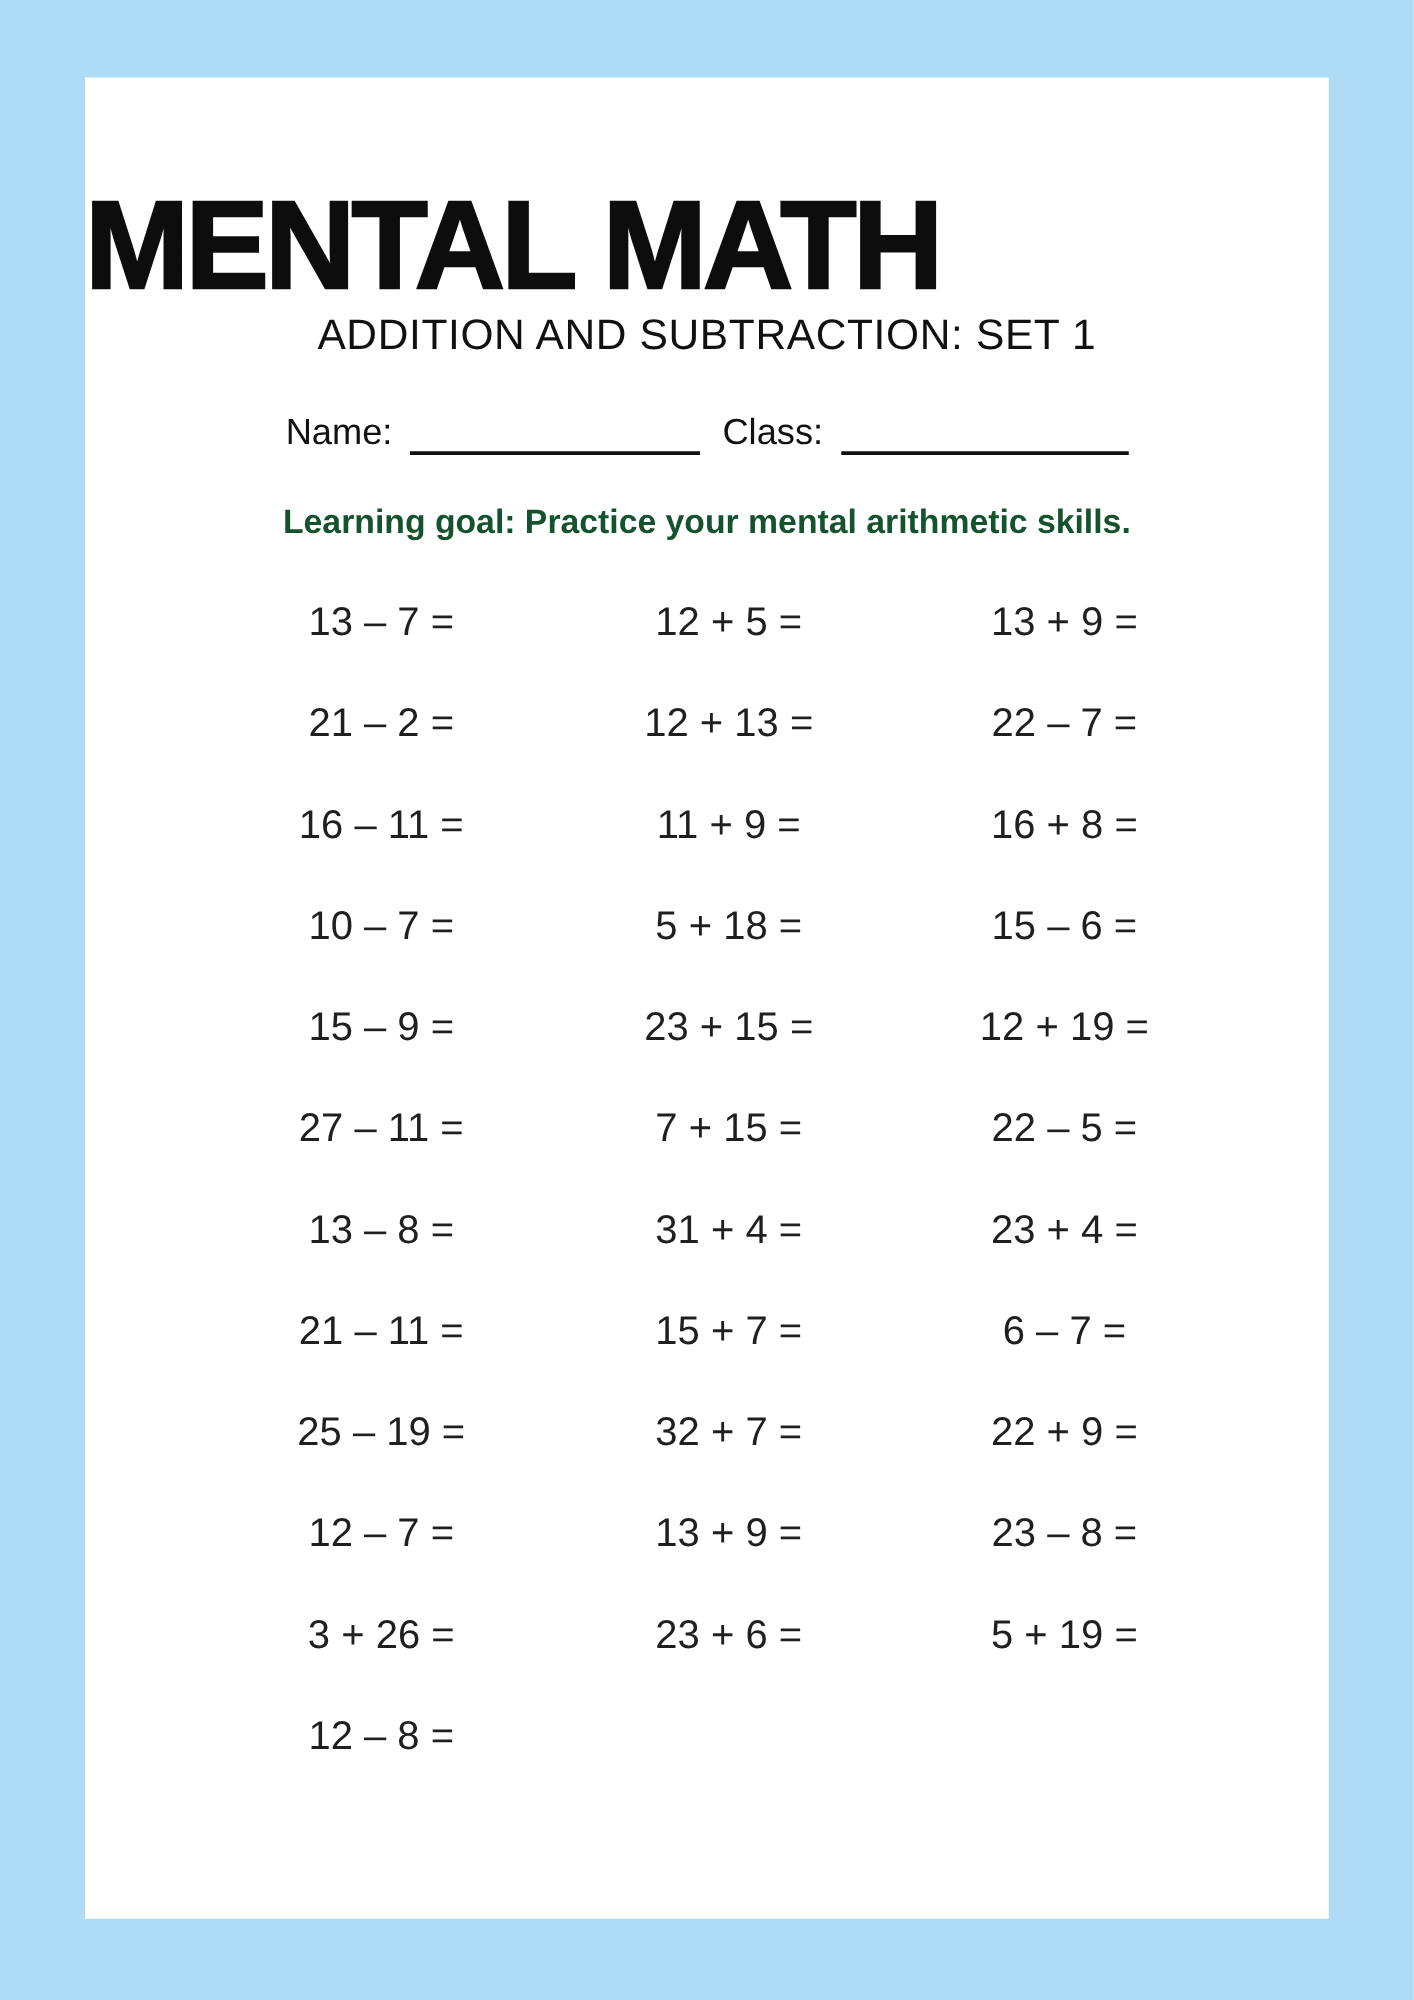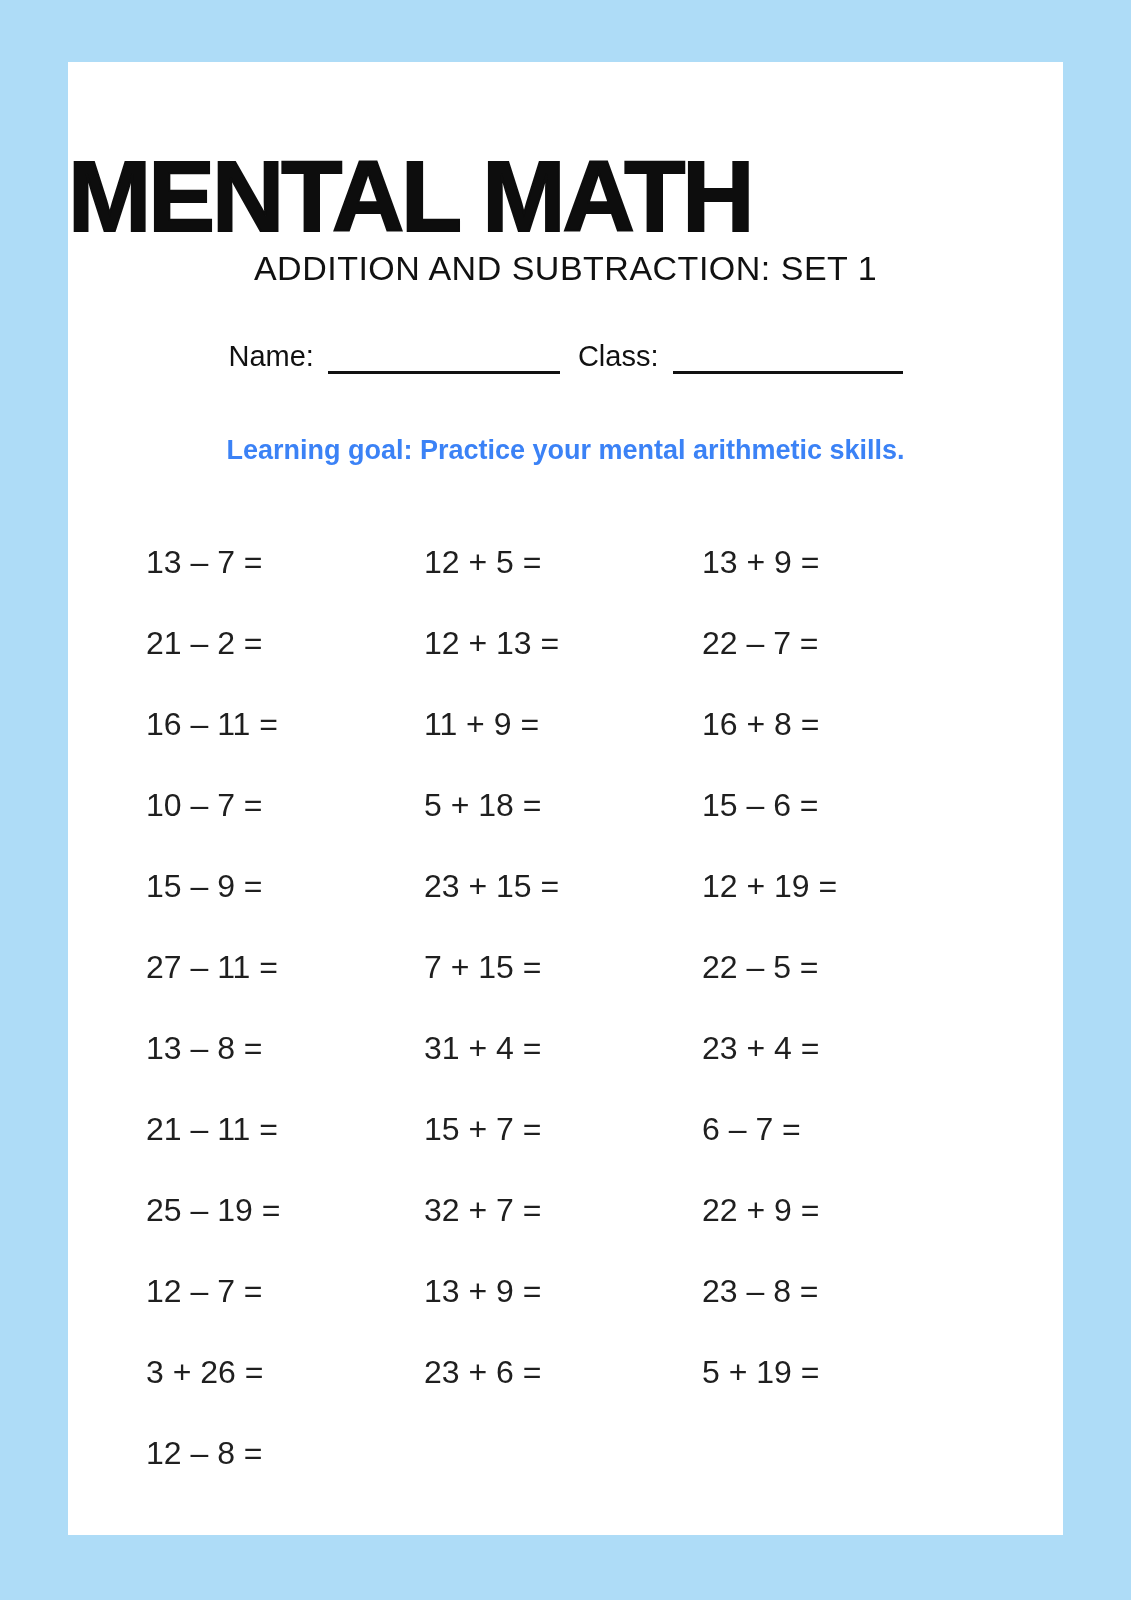--- a/index.html
+++ b/index.html
@@ -40,21 +40,21 @@
   .subtitle {
     margin-top: 2px;
     text-align: center;
     font-size: 34px;
     line-height: 1.2;
     font-weight: 400;
     letter-spacing: 0.5px;
     color: #111111;
   }
   .name-row {
-    margin-top: 50px;
+    margin-top: 40px;
     display: flex;
     justify-content: center;
     align-items: flex-end;
     font-size: 29px;
     color: #111111;
   }
   .name-row .label {
     line-height: 1.2;
   }
   .fill-line {
@@ -64,34 +64,35 @@
     margin-left: 14px;
   }
   .fill-line.name {
     width: 232px;
     margin-right: 18px;
   }
   .fill-line.class {
     width: 230px;
   }
   .goal {
-    margin-top: 59px;
+    margin-top: 36px;
     text-align: center;
     font-size: 27px;
     line-height: 1.3;
     font-weight: 700;
-    color: #3b82f6;
+    color: #14532d;
   }
   .problems {
-    margin-top: 76px;
-    padding: 0 82px 0 78px;
+    margin-top: 44px;
+    padding: 0 82px 0 98px;
     display: grid;
     grid-template-columns: 278px 278px 1fr;
     grid-auto-rows: 81px;
     align-items: start;
+    text-align: center;
   }
   .problem {
     font-size: 32px;
     line-height: 1.15;
     font-weight: 400;
     color: #1F1F1F;
     white-space: nowrap;
   }
 </style>
 </head>

